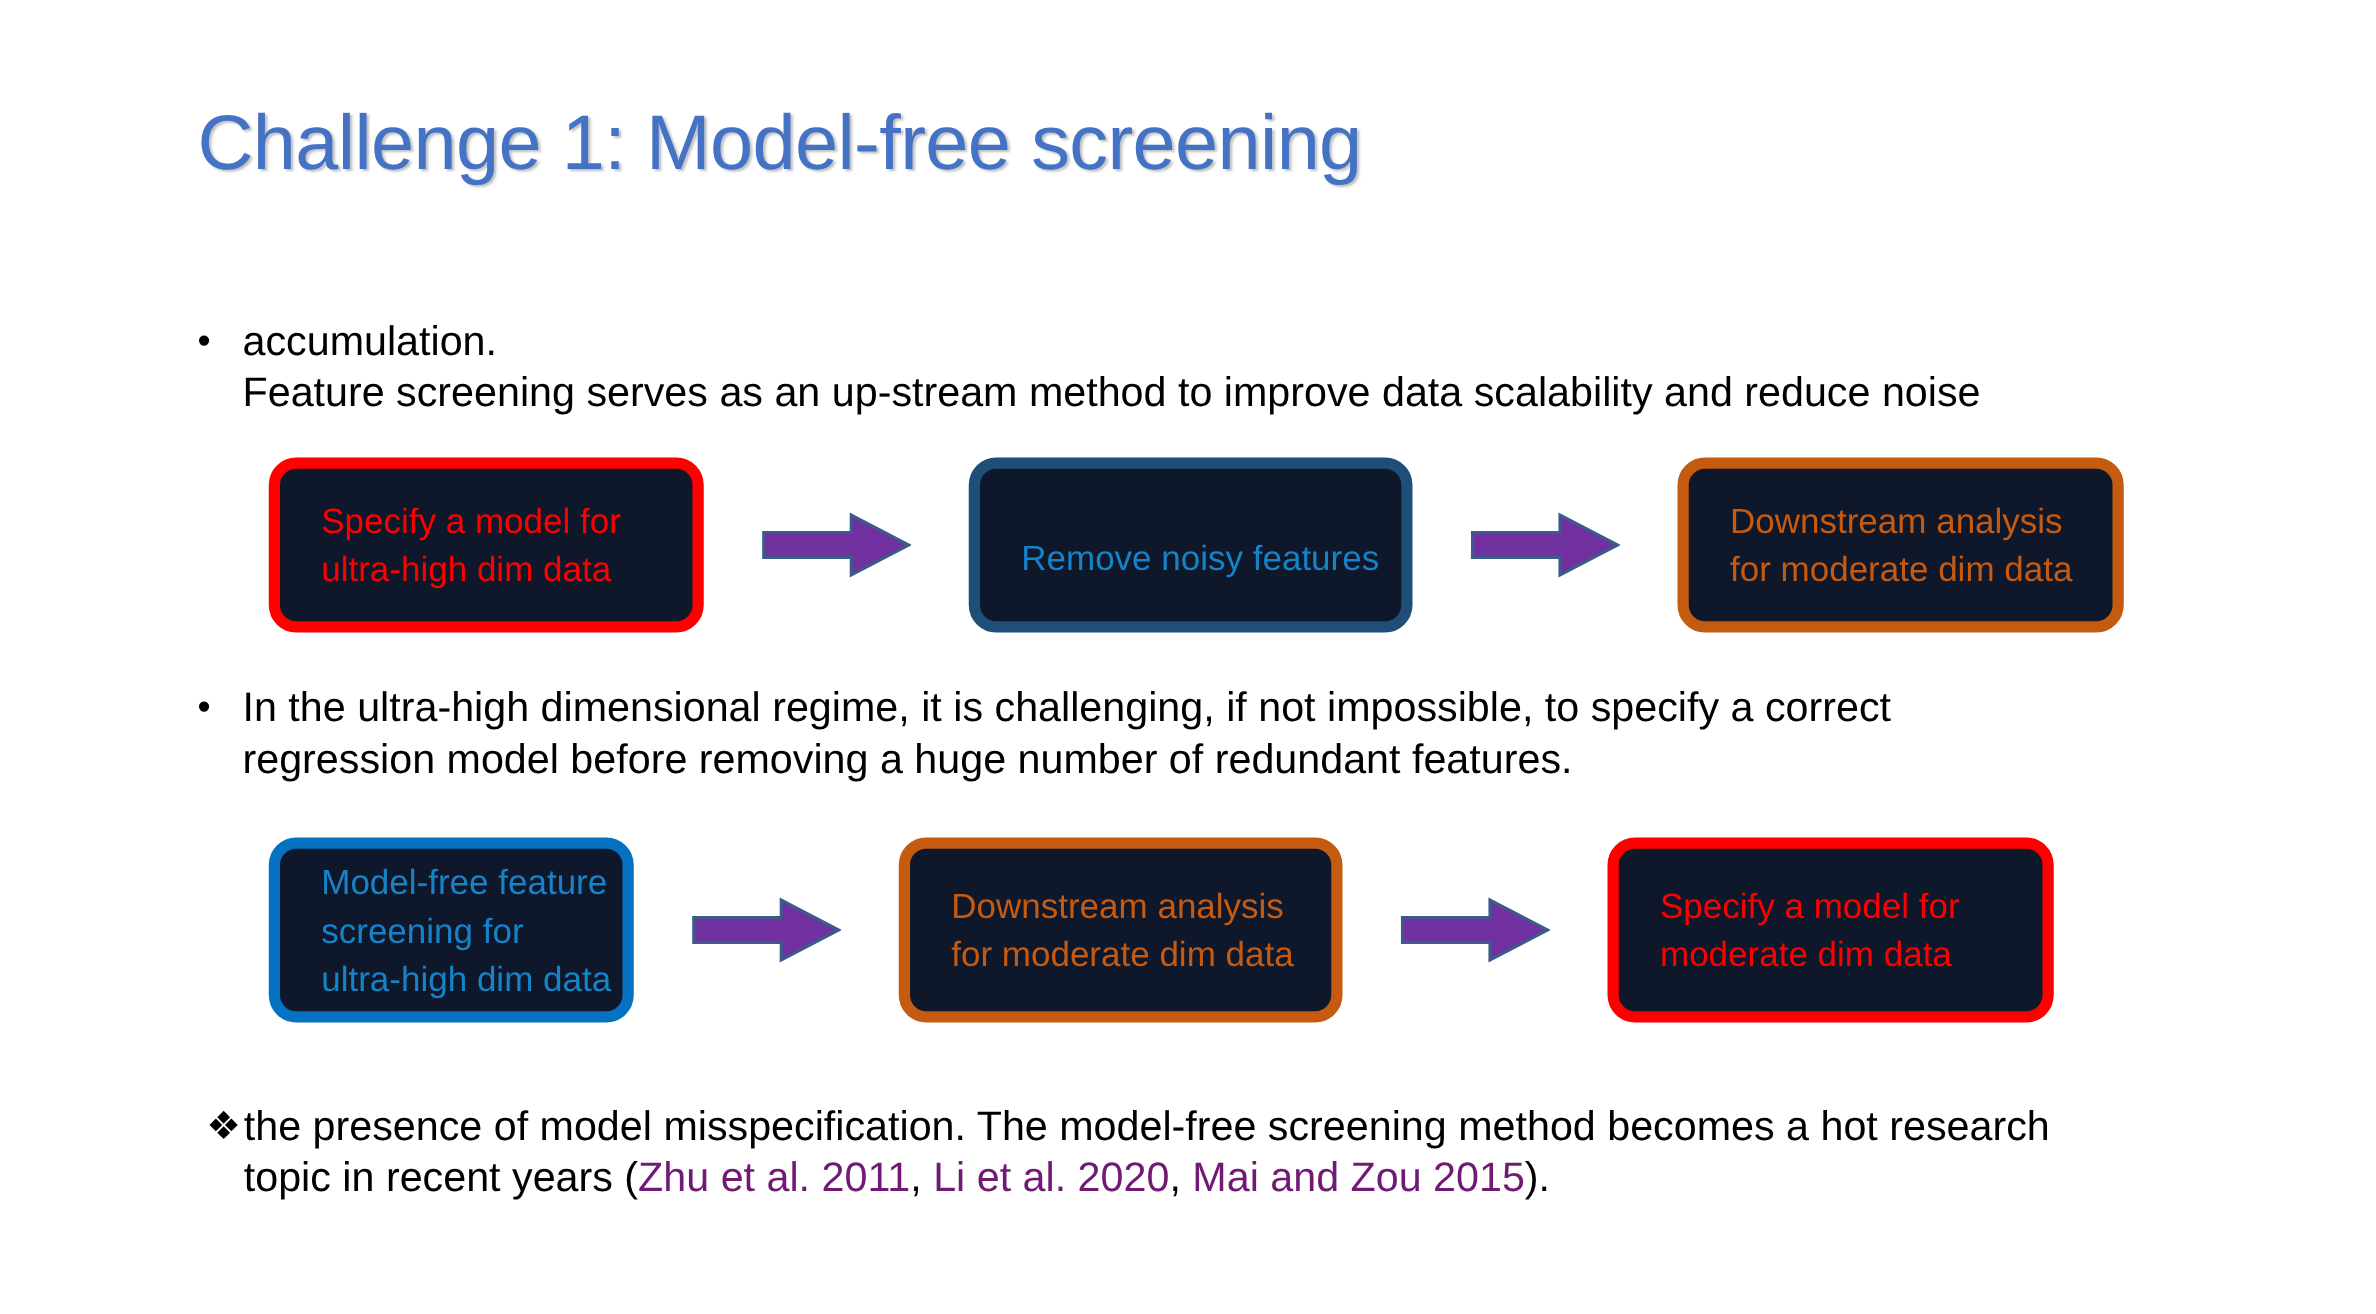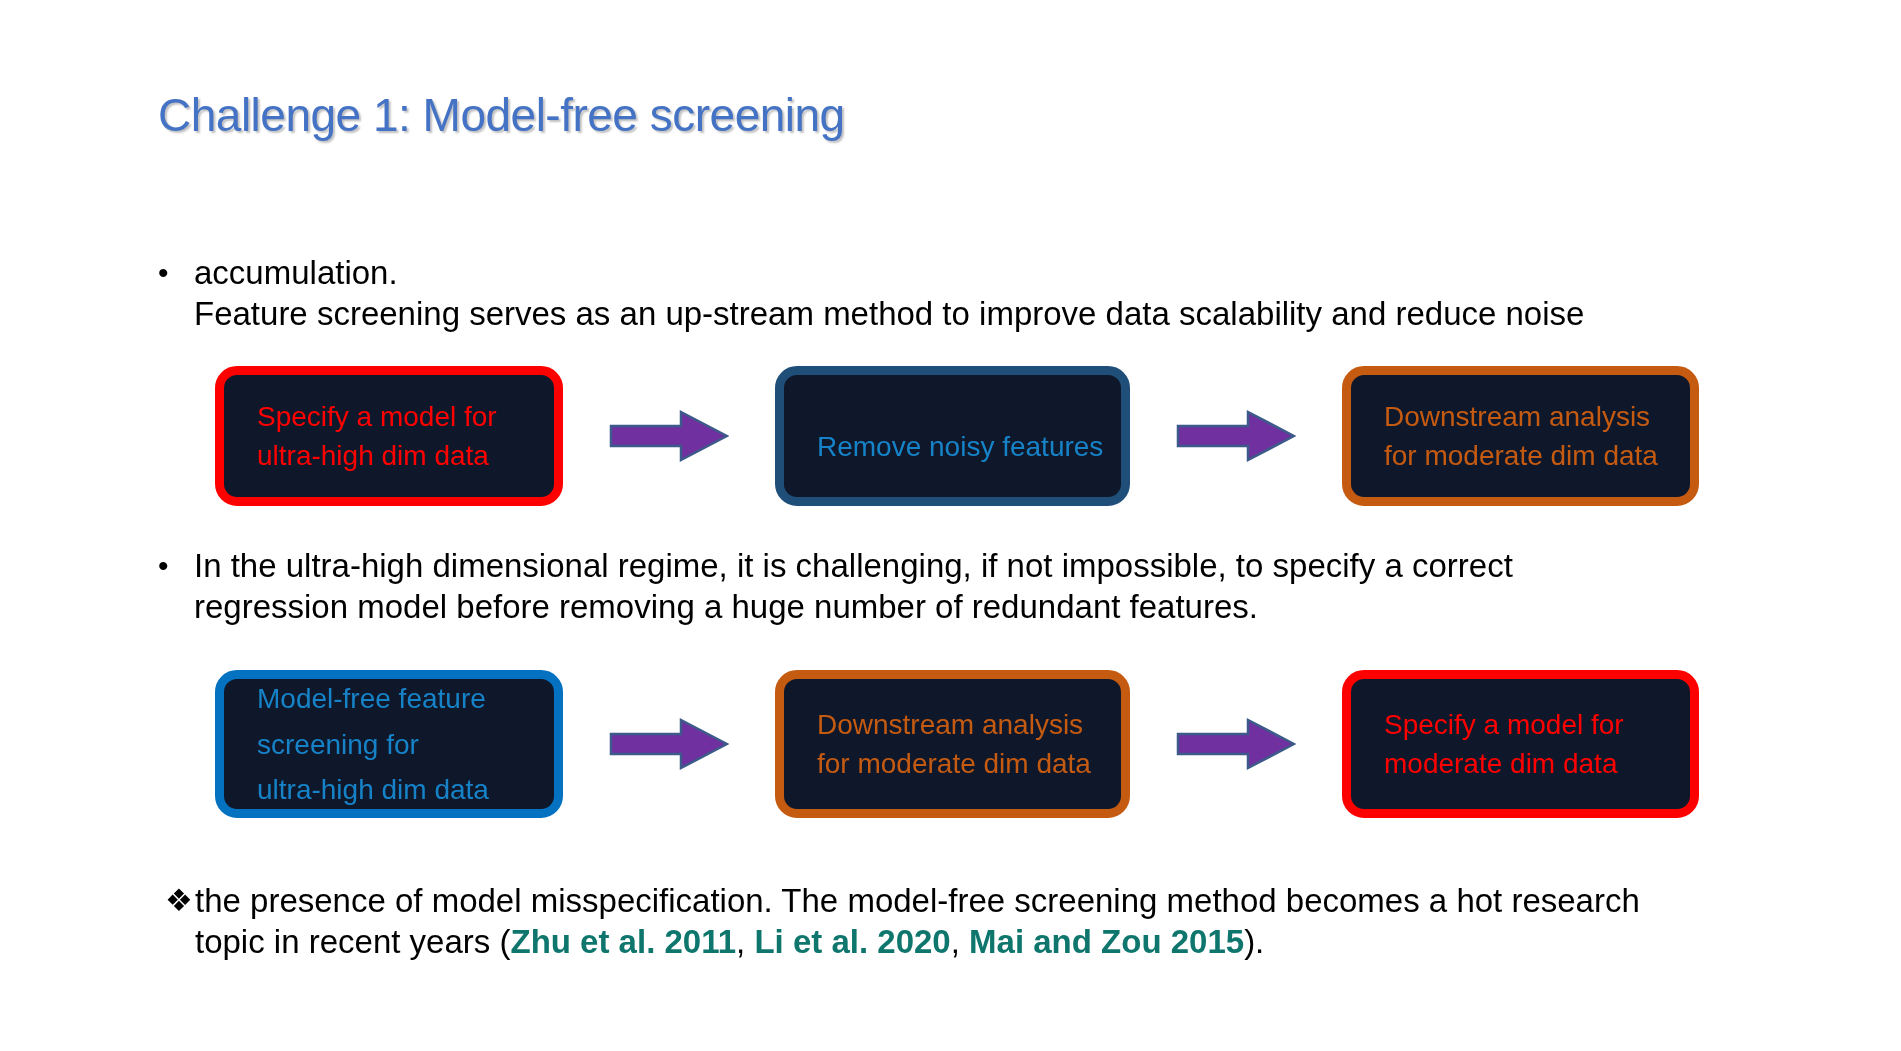--- a/index.html
+++ b/index.html
@@ -23,21 +23,21 @@
     height: 1051px;
     background: #ffffff;
   }
 
   
   .slide-title {
     position: absolute;
     left: 158px;
     top: 78px;
     width: 1500px;
-    font-size: 46px;
+    font-size: 62px;
     line-height: 74px;
     font-weight: 400;
     color: #4472C4;
     letter-spacing: -0.5px;
     text-shadow: 2px 2px 2px rgba(140,140,140,0.55);
     white-space: nowrap;
   }
 
   
   .bullet-row {
@@ -94,41 +94,41 @@
   .flow-box .line { white-space: nowrap; }
 
   
   #flow-row-1 .flow-box { height: 140px; border-width: 9px; }
   #box-r1-1 { width: 348px; border-color: #FE0000; color: #FE0000; }
   #box-r1-2 { width: 355px; border-color: #1F4E79; color: #1683C8; }
   #box-r1-3 { width: 357px; border-color: #C55A11; color: #C55A11; }
 
   
   #flow-row-2 .flow-box { height: 148px; border-width: 9px; }
-  #box-r2-1 { width: 348px; border-color: #0571C1; color: #1683C8; justify-content: space-between; }
+  #box-r2-1 { width: 292px; border-color: #0571C1; color: #1683C8; }
   #box-r2-2 { width: 355px; border-color: #C55A11; color: #C55A11; }
   #box-r2-3 { width: 357px; border-color: #FE0000; color: #FE0000; }
 
   
   .arrow-slot {
     display: flex;
     align-items: center;
     justify-content: center;
   }
   #flow-row-1 .arrow-slot { width: 212px; }
   #flow-row-2 .arrow-slot { width: 212px; }
 
   .arrow {
     width: 120px;
     height: 56px;
     display: block;
   }
 
   
-  .cite { color: #0f766e; font-weight: bold; }
+  .cite { color: #701a75; }
 </style>
 </head>
 <body>
 
 <div class="slide">
 
   <div class="slide-title">Challenge 1: Model-free screening</div>
 
   <div class="bullet-row" id="bullet-1">
     <span class="bullet-mark">•</span>

